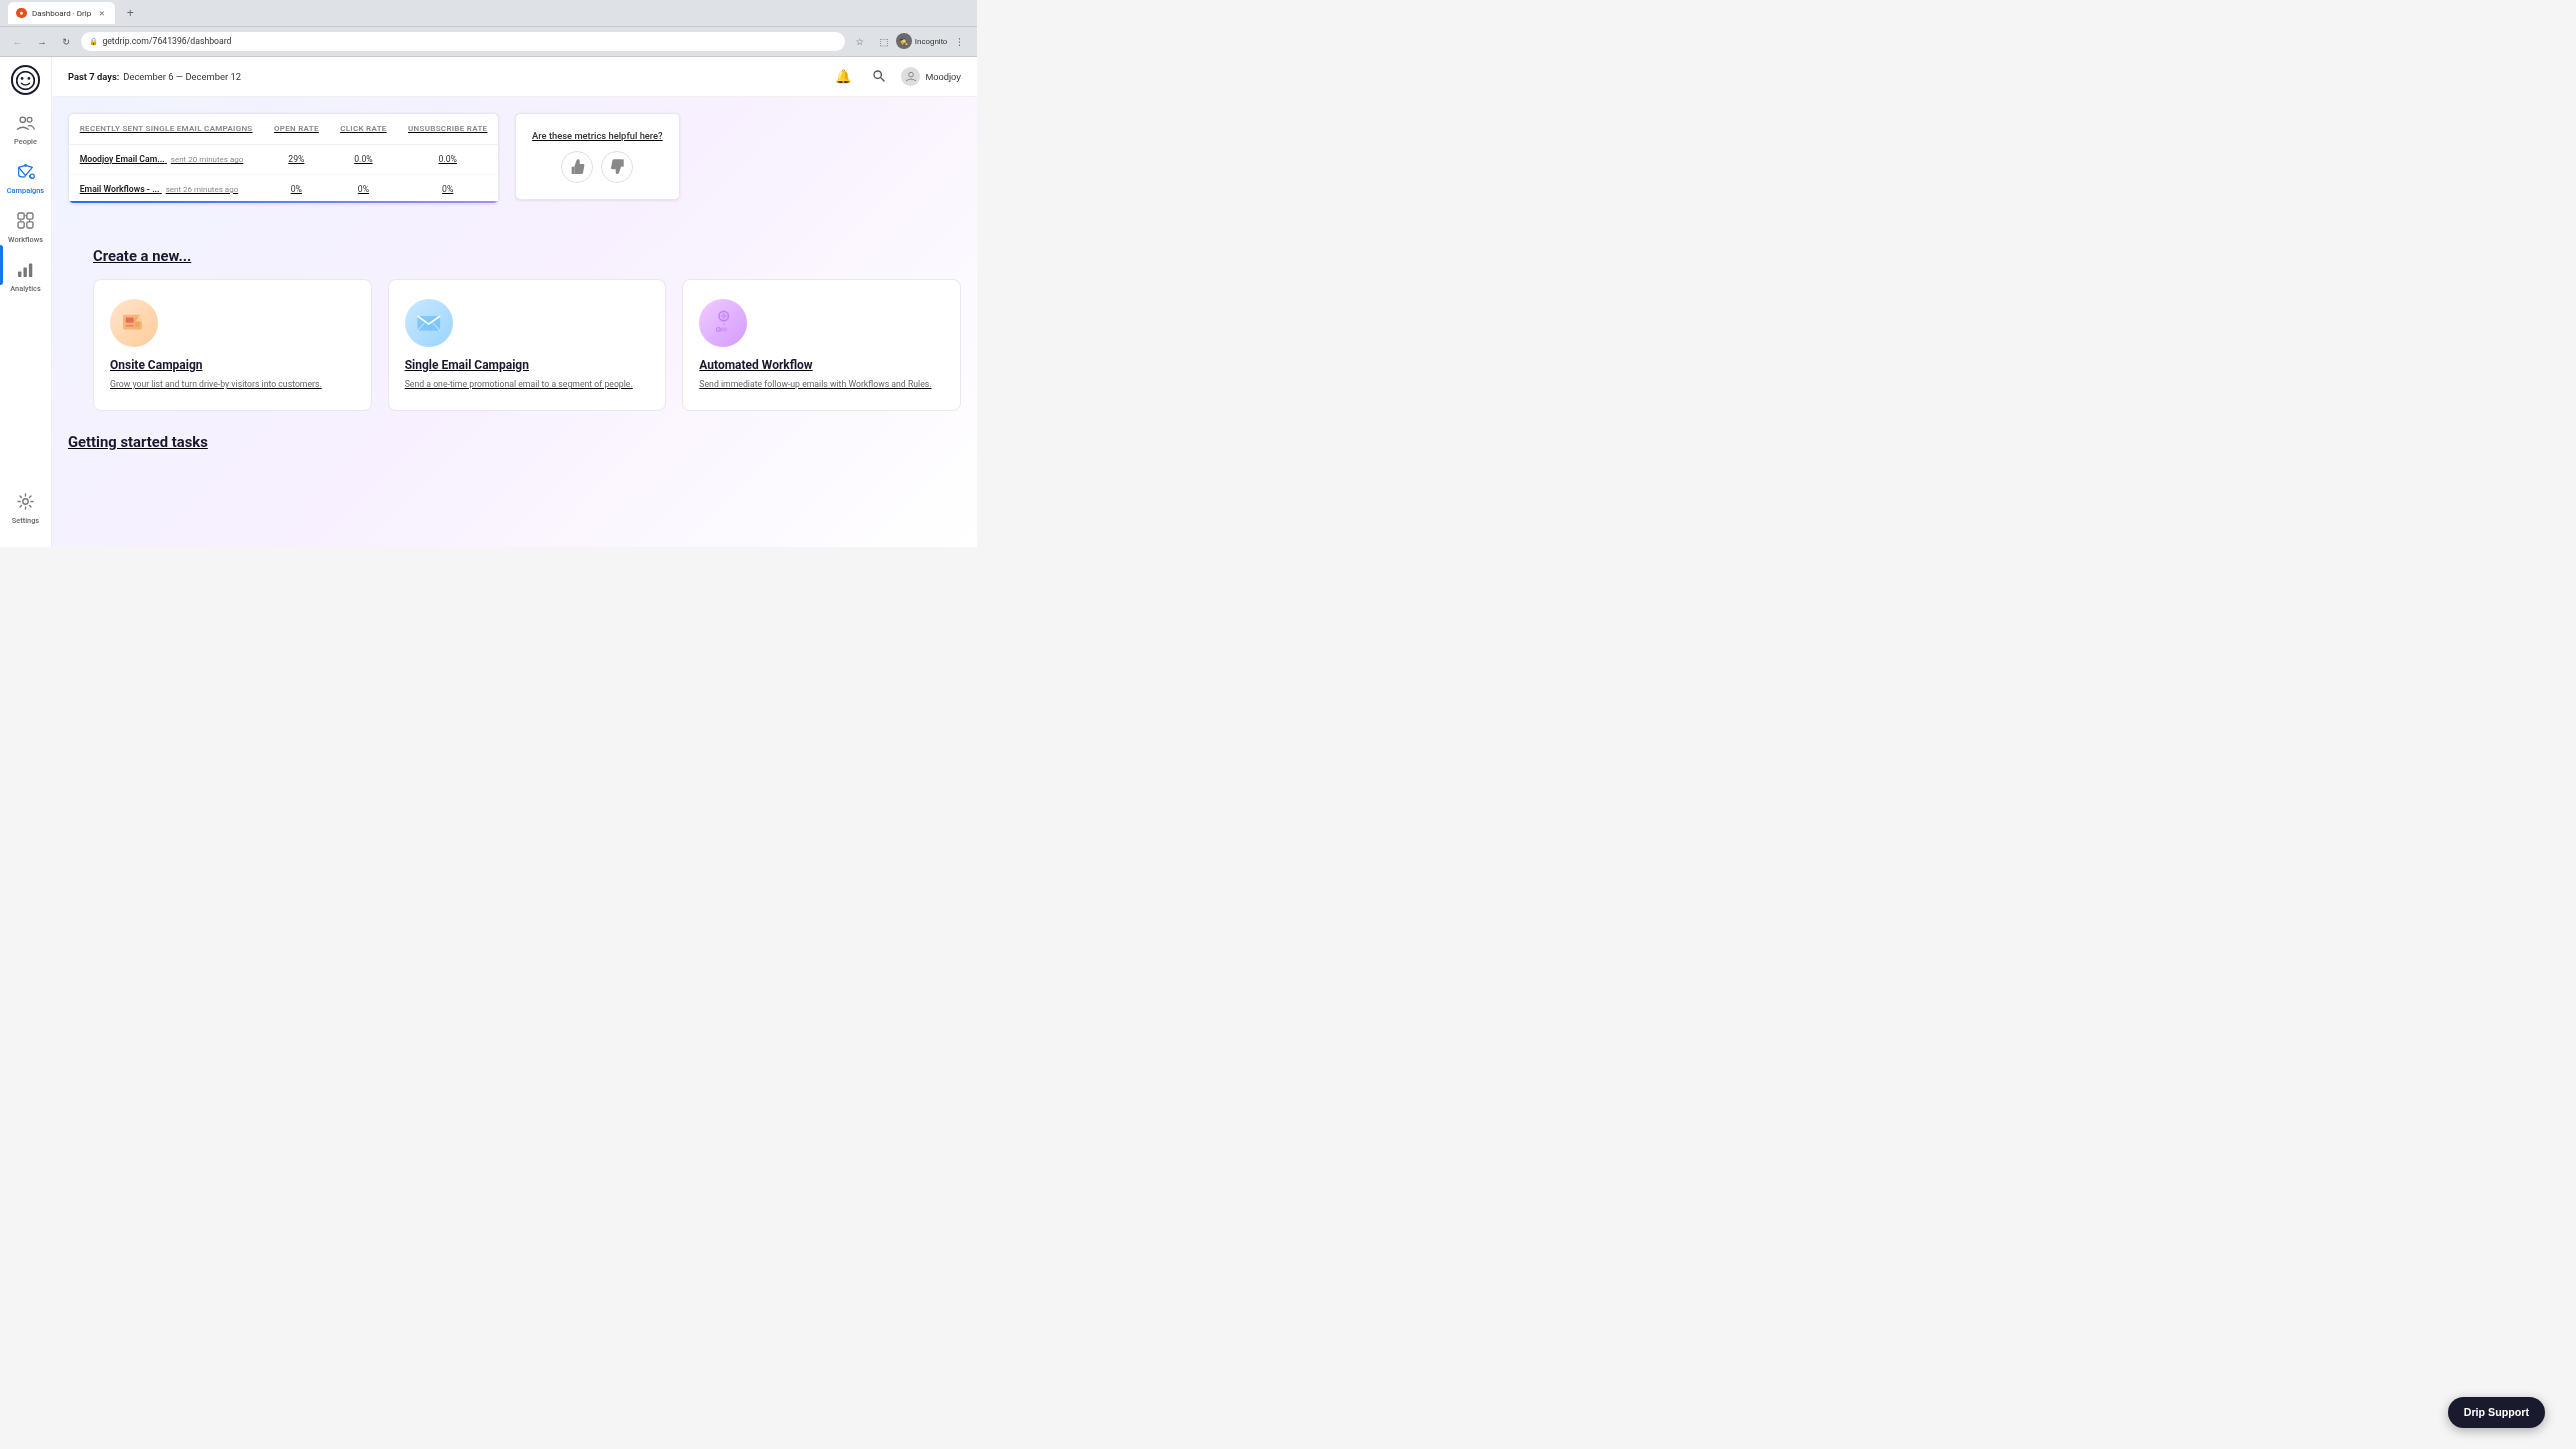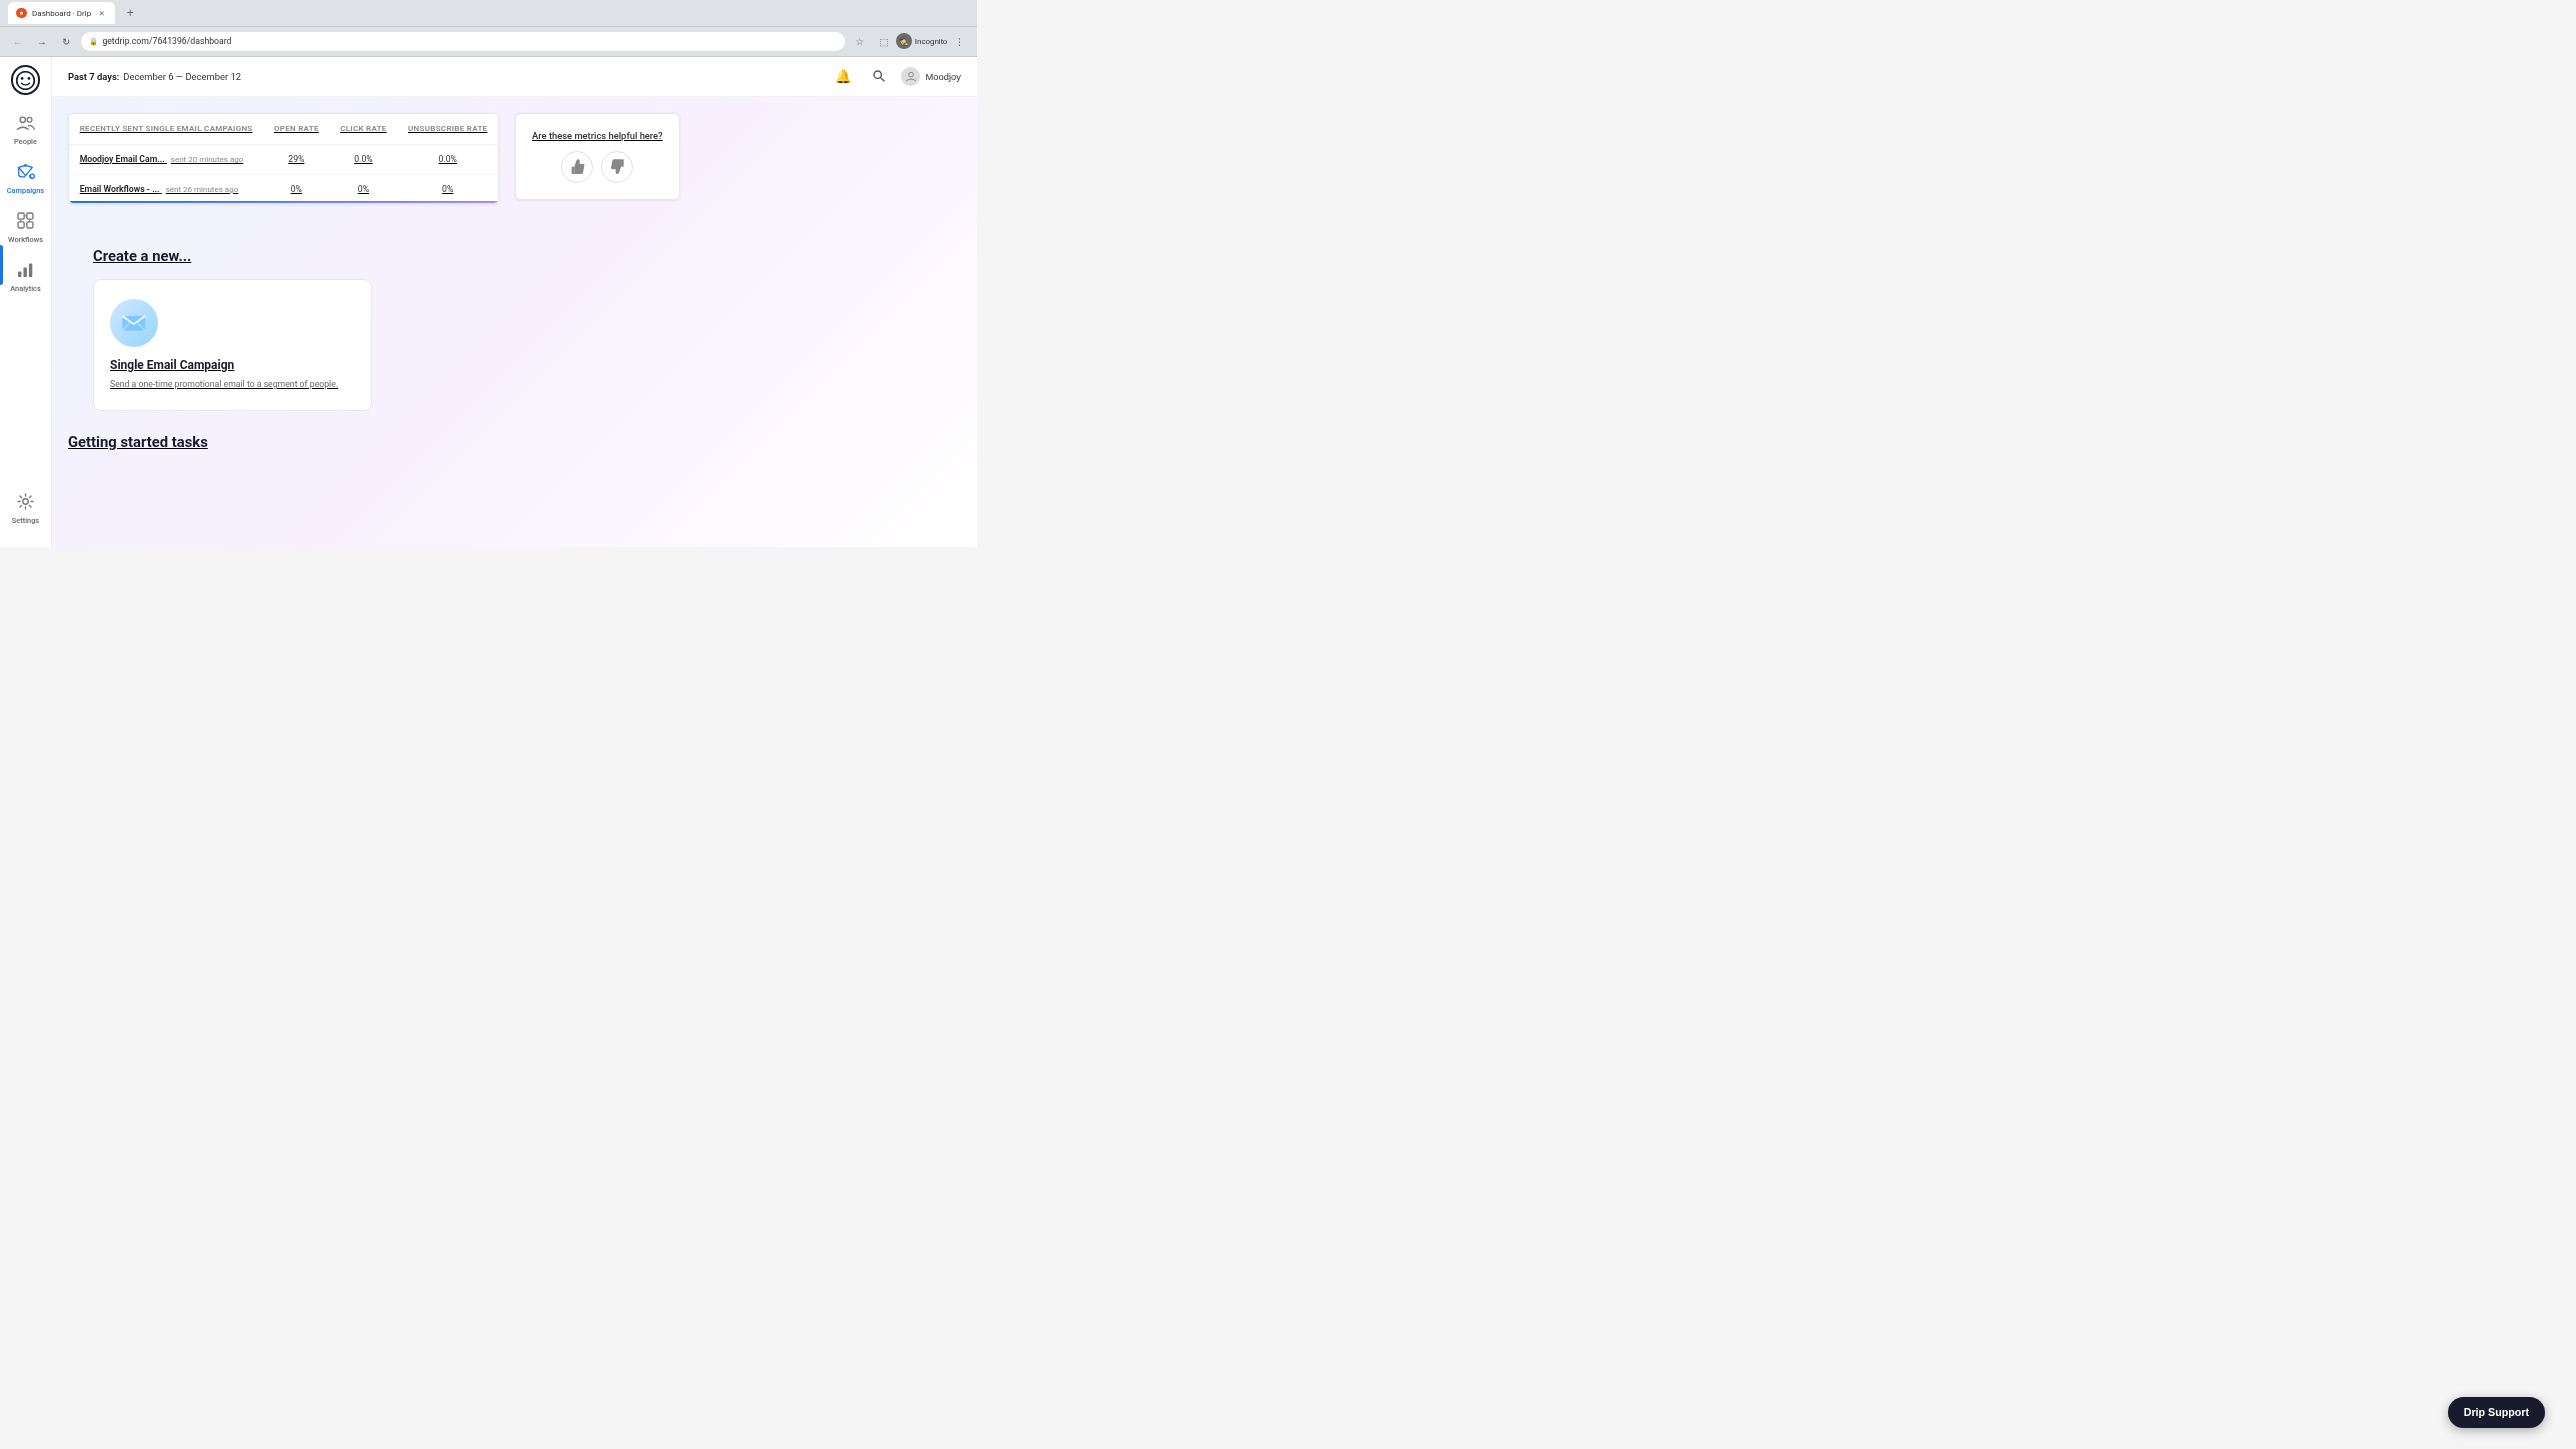--- a/index.html
+++ b/index.html
@@ -704,33 +704,61 @@
               </svg>
             </button>
           </div>
         </div>
       </div>
 
       <div class="create-section">
         <h2 class="section-title">Create a new...</h2>
         <div class="create-cards">
 
+          <div class="create-card">
+            <div class="create-card-icon icon-onsite">
+              <svg width="29.5" height="29.5" viewBox="0 0 44 44" fill="none">
+                <rect x="6" y="10" width="28" height="22" rx="2" fill="#f4a261" opacity="0.7"></rect>
+                <rect x="10" y="14" width="12" height="8" rx="1" fill="#e76f51"></rect>
+                <rect x="24" y="14" width="7" height="14" rx="1" fill="#f4a261"></rect>
+                <rect x="10" y="25" width="12" height="3" rx="1" fill="#e76f51" opacity="0.6"></rect>
+                <polygon points="34,6 44,20 24,20" fill="#ffd8a8" opacity="0.8"></polygon>
+              </svg>
+            </div>
+            <div class="create-card-title">Onsite Campaign</div>
+            <div class="create-card-desc">Grow your list and turn drive-by visitors into customers.</div>
+          </div>
 
           <div class="create-card">
             <div class="create-card-icon icon-email">
               <svg width="29.5" height="29.5" viewBox="0 0 44 44" fill="none">
                 <rect x="5" y="12" width="34" height="22" rx="3" fill="#74c0fc" opacity="0.8"></rect>
                 <path d="M5 12 L22 24 L39 12" stroke="#fff" stroke-width="2.5" fill="none"></path>
                 <path d="M5 34 L16 22 M39 34 L28 22" stroke="#fff" stroke-width="1.5" opacity="0.5"></path>
               </svg>
             </div>
             <div class="create-card-title">Single Email Campaign</div>
             <div class="create-card-desc">Send a one-time promotional email to a segment of people.</div>
           </div>
 
+          <div class="create-card">
+            <div class="create-card-icon icon-workflow">
+              <svg width="29.5" height="29.5" viewBox="0 0 44 44" fill="none">
+                <circle cx="22" cy="12" r="7" stroke="#c084fc" stroke-width="2.5" fill="none"></circle>
+                <polygon points="22,7 27,12 22,17 17,12" fill="#c084fc" opacity="0.6"></polygon>
+                <circle cx="22" cy="32" r="5" fill="#f0abfc" opacity="0.7"></circle>
+                <rect x="17" y="29" width="10" height="6" rx="1" fill="#c084fc" opacity="0.5"></rect>
+                <path d="M22 19 L22 27" stroke="#c084fc" stroke-width="2" stroke-dasharray="2,2"></path>
+                <circle cx="14" cy="32" r="3" stroke="#c084fc" stroke-width="1.5" fill="none"></circle>
+                <path d="M17 32 L14 32" stroke="#c084fc" stroke-width="1.5"></path>
+              </svg>
+            </div>
+            <div class="create-card-title">Automated Workflow</div>
+            <div class="create-card-desc">Send immediate follow-up emails with Workflows and Rules.</div>
+          </div>
         </div>
       </div>
 
       <div>
         <h2 class="getting-started-title">Getting started tasks</h2>
       </div>
 
     </div>
   </div>
 </div>

